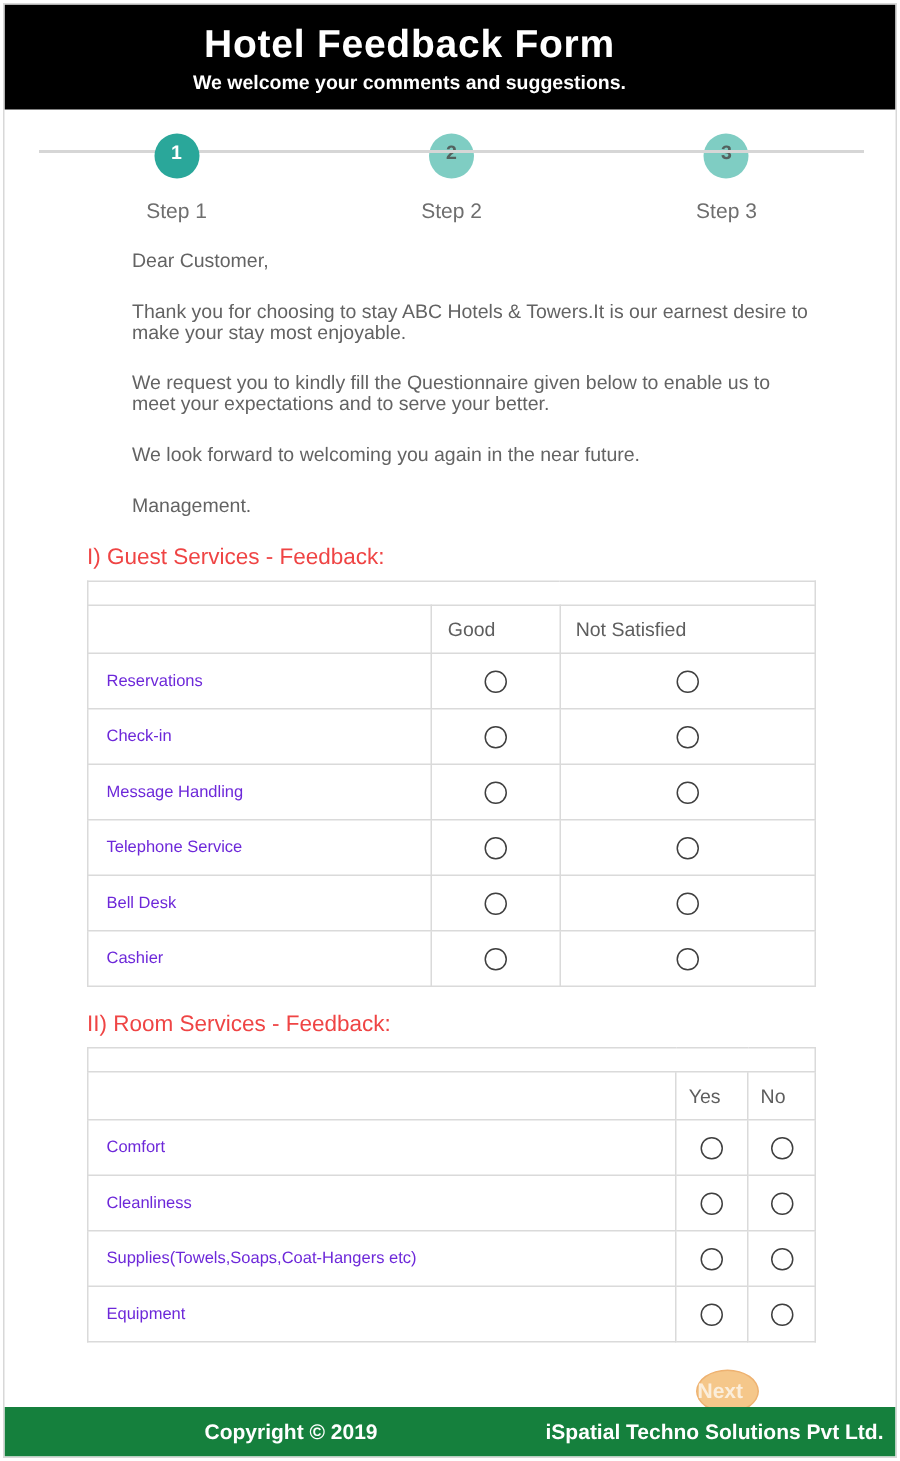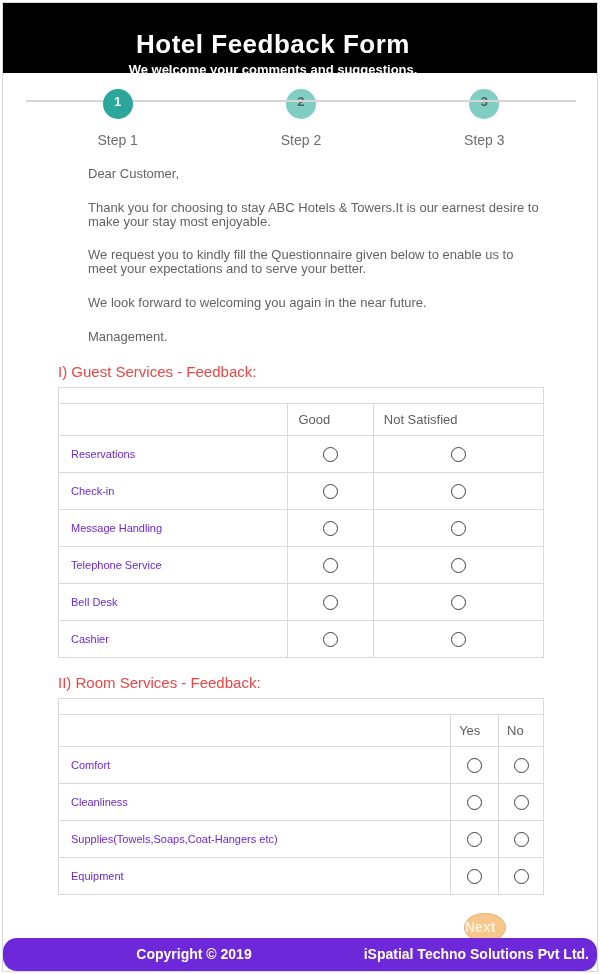--- a/index.html
+++ b/index.html
@@ -15,21 +15,21 @@
     margin: 2px;
     border: 1px solid #d8d8d8;
     background: #fff;
     overflow: hidden;
   }
   
   .header {
     background: #000;
     height: 70px;
     text-align: center;
-    padding-top: 26px;
+    padding-top: 11px;
     padding-right: 54px;
   }
   .header h1 {
     color: #fff;
     font-size: 26px;
     font-weight: bold;
     letter-spacing: 0.5px;
     line-height: 30px;
   }
   .header .subtitle {
@@ -106,21 +106,21 @@
     border: 1px solid #eeb271;
     color: #fbeedb;
     font-size: 14px; font-weight: bold;
     text-align: left;
     cursor: pointer;
     font-family: "Liberation Sans", sans-serif;
   }
   
   .footer {
     position: absolute; left: 0; right: 0; bottom: 0;
-    height: 33px; background: #6d28d9; border-radius: 14px;
+    height: 33px; background: #15803d;
   }
   .footer div {
     position: absolute; top: 0;
     line-height: 33px;
     color: #fff; font-size: 14px; font-weight: bold;
   }
   .footer-copyright { left: 191px; transform: translateX(-50%); }
   .footer-company { right: 8px; }
 </style>
 </head>

